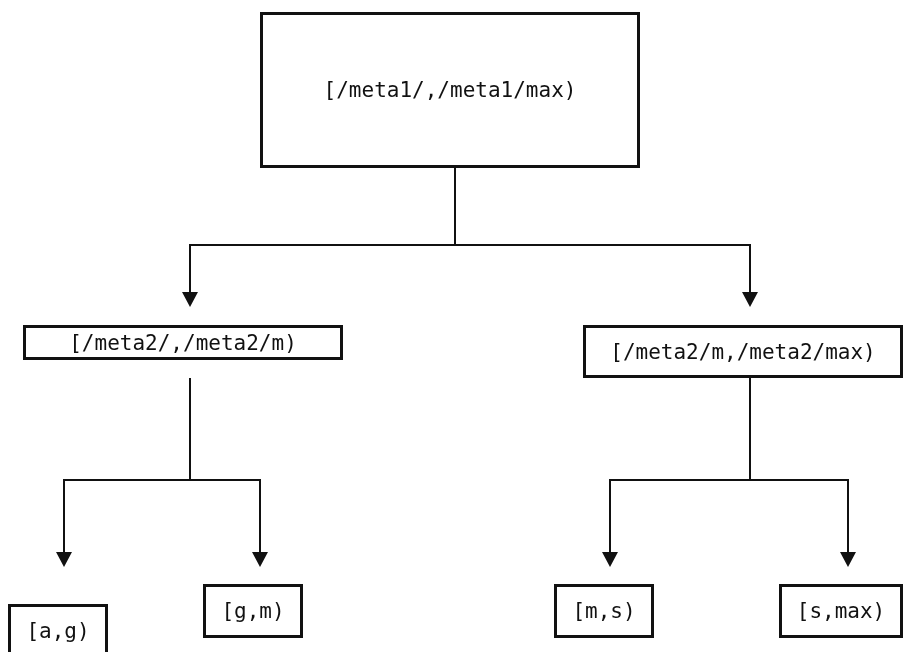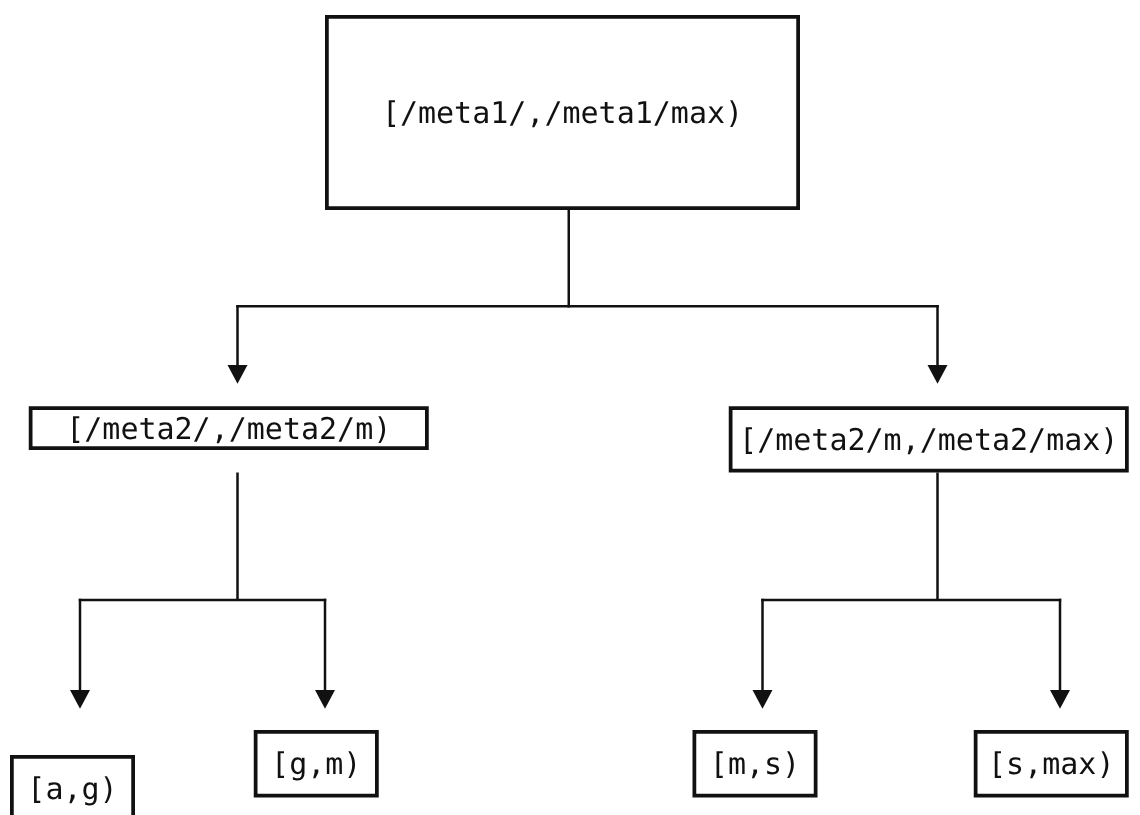--- a/index.html
+++ b/index.html
@@ -16,21 +16,21 @@
     overflow: hidden;
   }
   .node {
     position: absolute;
     box-sizing: border-box;
     border: 3px solid #111111;
     background: #ffffff;
     display: flex;
     align-items: center;
     justify-content: center;
-    font-size: 24px;
+    font-size: 21px;
     color: #111111;
     white-space: pre;
   }
   .hline, .vline {
     position: absolute;
     background: #111111;
   }
   .arrow-down {
     position: absolute;
     width: 0;

